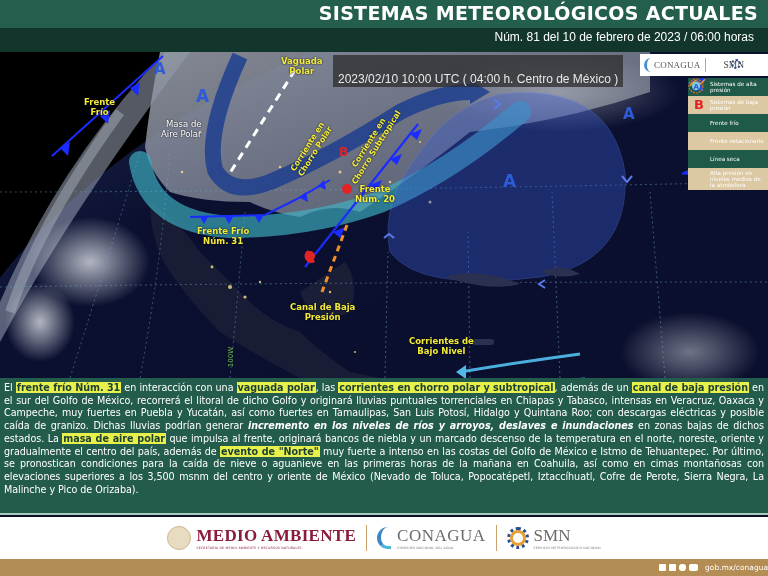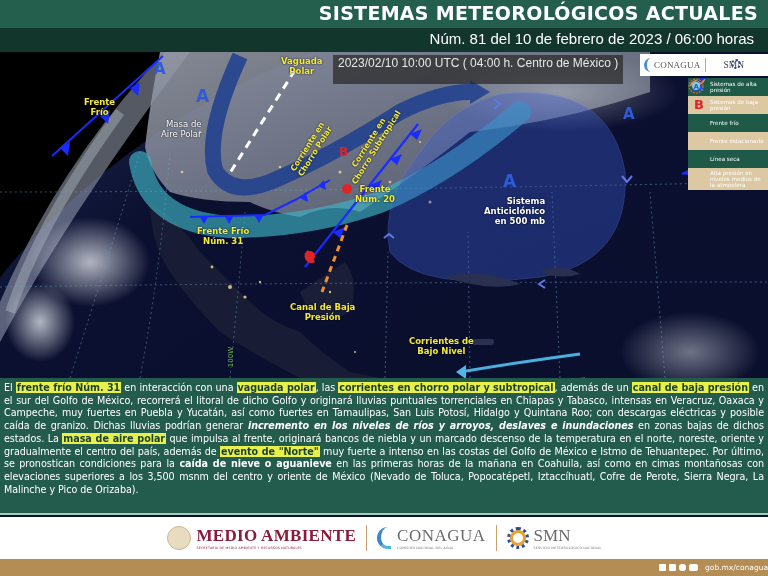--- a/index.html
+++ b/index.html
@@ -2,46 +2,46 @@
 <html><head>
 <meta charset="utf-8">
 <style>
   * { box-sizing: border-box; margin: 0; padding: 0; }
   html, body { width: 768px; height: 576px; overflow: hidden; background: #0b0e24; font-family: "DejaVu Sans", sans-serif; }
   #root { position: relative; width: 768px; height: 576px; overflow: hidden; }
 
   .hdr-top { position: absolute; left: 0; top: 0; width: 768px; height: 28px; background: #245e4d; }
   .hdr-title { position: absolute; right: 10px; top: 2px; color: #fff; font-family: "DejaVu Sans", sans-serif; font-weight: bold; font-size: 19px; letter-spacing: 0.3px; }
   .hdr-sub { position: absolute; left: 0; top: 28px; width: 768px; height: 24px; background: #12362c; }
-  .hdr-sub-text { position: absolute; right: 14px; top: 2px; color: #fff; font-family: "Liberation Sans", sans-serif; font-size: 15px; }
+  .hdr-sub-text { position: absolute; right: 14px; top: 2px; color: #fff; font-family: "Liberation Sans", sans-serif; font-size: 12px; }
 
   .map { position: absolute; left: 0; top: 52px; width: 768px; height: 326px; overflow: hidden; background: #06081a; }
   .map svg { position: absolute; left: 0; top: 0; }
-  .timestamp { position: absolute; left: 333px; top: 3px; height: 29px; padding: 0 5px; background: rgba(40,40,40,0.72); color: #e8e8e8; font-family: "Liberation Sans", sans-serif; font-size: 12px; line-height: 17px; white-space: nowrap; }
+  .timestamp { position: absolute; left: 333px; top: 3px; height: 29px; padding: 16px 5px; background: rgba(40,40,40,0.72); color: #e8e8e8; font-family: "Liberation Sans", sans-serif; font-size: 12px; line-height: 17px; white-space: nowrap; }
   .logo-box { position: absolute; left: 640px; top: 2px; width: 128px; height: 22px; background: #fff; display: flex; align-items: center; }
   .logo-conagua { font-family: "Liberation Serif", serif; font-size: 9px; color: #555; margin-left: 14px; letter-spacing: 0.2px; }
   .logo-sep { width: 1px; height: 14px; background: #aaa; margin: 0 5px; }
   .logo-smn { font-family: "Liberation Serif", serif; font-size: 9.5px; color: #444; margin-left: 12px; }
 
   .legend { position: absolute; left: 688px; top: 26px; width: 80px; }
   .leg-row { height: 18px; display: flex; align-items: center; font-family: "DejaVu Sans", sans-serif; font-size: 5.6px; line-height: 6px; }
   .leg-row.green { background: #1f5a49; color: #fff; }
   .leg-row.tan { background: #dcc8a2; color: #fff; }
   .leg-row .sym { width: 22px; display: flex; justify-content: center; align-items: center; flex: 0 0 22px; }
   .leg-row .lbl { flex: 1; padding-right: 2px; }
 
   .lbl-y { position: absolute; color: #f3ea3a; font-family: "DejaVu Sans", sans-serif; font-weight: bold; font-size: 8.5px; text-align: center; line-height: 10px; text-shadow: 0 0 2px #000; white-space: nowrap; }
   .lbl-w { position: absolute; color: #fff; font-family: "DejaVu Sans", sans-serif; font-size: 8.5px; text-align: right; line-height: 10px; text-shadow: 0 0 2px #000; white-space: nowrap; }
   .lbl-rot { position: absolute; color: #f3ea3a; font-family: "DejaVu Sans", sans-serif; font-weight: bold; font-size: 8px; line-height: 9px; text-align: center; text-shadow: 0 0 2px #000; white-space: nowrap; transform-origin: center; }
   .ptr-A { position: absolute; color: #2f5bd8; font-family: "DejaVu Sans", sans-serif; font-weight: bold; font-size: 15px; }
 
   .desc { position: absolute; left: 0; top: 378px; width: 768px; height: 137px; background: #235c4c; border-bottom: 2px solid #a9c9bf; padding: 4px 4px 0 4px; }
   .desc p { color: #fff; font-family: "DejaVu Sans", sans-serif; font-size: 9.6px; line-height: 12.7px; text-align: justify; letter-spacing: -0.05px; }
   .desc .hl { background: #e8f04a; color: #1a3f34; font-weight: bold; padding: 0 1px; }
-  .desc .b { font-weight: bold; }
+  .desc .b { font-weight: normal; }
   .desc .bi { font-weight: bold; font-style: italic; }
 
   .footer { position: absolute; left: 0; top: 517px; width: 768px; height: 42px; background: #fff; display: flex; align-items: center; justify-content: center; }
   .f-logo { display: flex; align-items: center; }
   .f-ma-title { font-family: "Liberation Serif", serif; font-weight: bold; font-size: 17px; color: #8a1c3a; letter-spacing: 0.3px; }
   .f-small { font-family: "DejaVu Sans", sans-serif; font-size: 3.2px; color: #8a1c3a; letter-spacing: 0.2px; }
   .f-con-title { font-family: "Liberation Serif", serif; font-size: 17px; color: #6b6b6b; letter-spacing: 0.5px; }
   .f-smn-title { font-family: "Liberation Serif", serif; font-size: 17px; color: #6b6b6b; }
   .f-sep { width: 1px; height: 26px; background: #c9a26b; margin: 0 10px; }
   .bottom-bar { position: absolute; left: 0; top: 559px; width: 768px; height: 17px; background: #b48d55; display: flex; align-items: center; justify-content: flex-end; }
@@ -212,25 +212,20 @@
       <div>Chorro Subtropical</div>
     </div>
     <div class="lbl-y" style="left:355px;top:132px;">
       <div>Frente</div>
       <div>Núm. 20</div>
     </div>
     <div class="lbl-y" style="left:197px;top:174px;">
       <div>Frente Frío</div>
       <div>Núm. 31</div>
     </div>
-    <div class="lbl-w" style="left:484px;top:144px;font-weight:bold;">
-      <div>Sistema</div>
-      <div>Anticiclónico</div>
-      <div>en 500 mb</div>
-    </div>
     <div class="lbl-y" style="left:290px;top:250px;">
       <div>Canal de Baja</div>
       <div>Presión</div>
     </div>
     <div class="lbl-y" style="left:409px;top:284px;">
       <div>Corrientes de</div>
       <div>Bajo Nivel</div>
     </div>
     <div class="lbl-y" style="left:221px;top:300px;font-weight:normal;font-size:7px;color:#6dbd5a;transform:rotate(-90deg);">100W</div>
 

